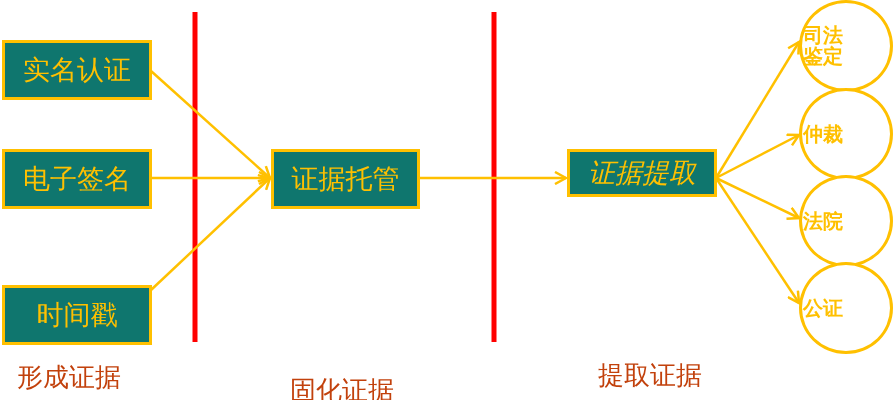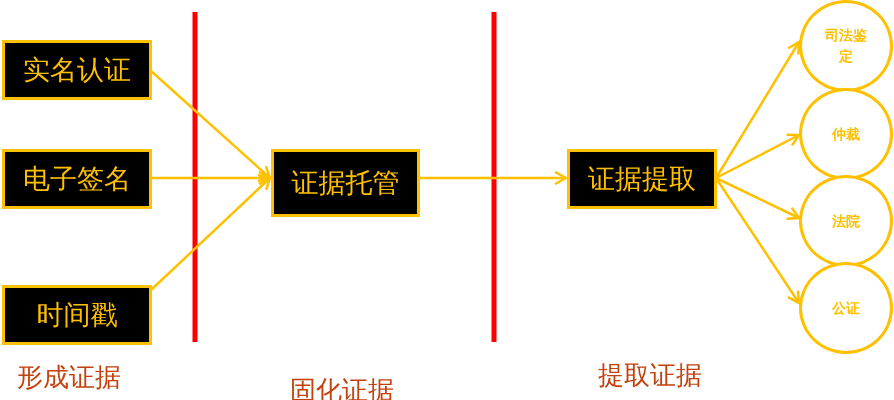--- a/index.html
+++ b/index.html
@@ -1,25 +1,25 @@
 <!DOCTYPE html>
 <html><head>
 <meta charset="utf-8">
 <style>
   html, body { margin:0; padding:0; background:#ffffff; }
   body { width:894px; height:400px; position:relative; overflow:hidden;
          font-family: "DejaVu Sans", "Liberation Sans", sans-serif; }
   svg.links { position:absolute; left:0; top:0; }
   .box { position:absolute; box-sizing:border-box; border:3px solid #FFC000;
-         background:#000000; color:#FFC000; display:flex; align-items:center;
+         background:#0f766e; color:#FFC000; display:flex; align-items:center;
          justify-content:center; font-size:27px; letter-spacing:0px; }
   .circle { position:absolute; box-sizing:border-box; border:3px solid #FFC000;
             border-radius:50%; background:#fff; color:#FFC000; display:flex;
-            align-items:center; justify-content:center; text-align:center;
-            font-size:14px; font-weight:bold; line-height:21px; }
+            align-items:center; text-align:center;
+            font-size:20px; font-weight:bold; line-height:21px; }
   .circle span { display:block; width:42px; }
   .stage { position:absolute; color:#c2410c; font-size:26px; }
 </style>
 </head>
 <body>
 
 <svg class="links" width="894" height="400">
   <defs>
     <marker id="arr" markerWidth="14" markerHeight="14" refX="12" refY="7" orient="auto" markerUnits="userSpaceOnUse">
       <path d="M1,1 L12,7 L1,13" fill="none" stroke="#FFC000" stroke-width="2.5"></path>
@@ -38,23 +38,23 @@
   <line x1="716" y1="178" x2="799" y2="42" stroke="#FFC000" stroke-width="2.5" marker-end="url(#arr)"></line>
   <line x1="716" y1="178" x2="799" y2="135" stroke="#FFC000" stroke-width="2.5" marker-end="url(#arr)"></line>
   <line x1="716" y1="178" x2="799" y2="218" stroke="#FFC000" stroke-width="2.5" marker-end="url(#arr)"></line>
   <line x1="716" y1="178" x2="799" y2="303" stroke="#FFC000" stroke-width="2.5" marker-end="url(#arr)"></line>
 </svg>
 
 <div class="box" style="left:2px;top:40px;width:150px;height:60px;">实名认证</div>
 <div class="box" style="left:2px;top:149px;width:150px;height:60px;">电子签名</div>
 <div class="box" style="left:2px;top:262px;width:150px;height:60px;margin-top:23px;">时间戳</div>
 
-<div class="box" style="left:271px;top:149px;width:149px;height:68px;">证据托管</div>
+<div class="box" style="left:271px;top:149px;width:149px;height:60px;">证据托管</div>
 
-<div class="box" style="left:567px;top:149px;width:150px;height:60px;">证据提取</div>
+<div class="box" style="left:567px;top:149px;width:150px;height:48px;font-style:italic;">证据提取</div>
 
 <div class="circle" style="left:799px;top:0px;width:94px;height:92px;">
     <span>司法鉴定</span>
   </div>
 <div class="circle" style="left:799px;top:88px;width:94px;height:92px;">
     <span>仲裁</span>
   </div>
 <div class="circle" style="left:799px;top:175px;width:94px;height:92px;">
     <span>法院</span>
   </div>

